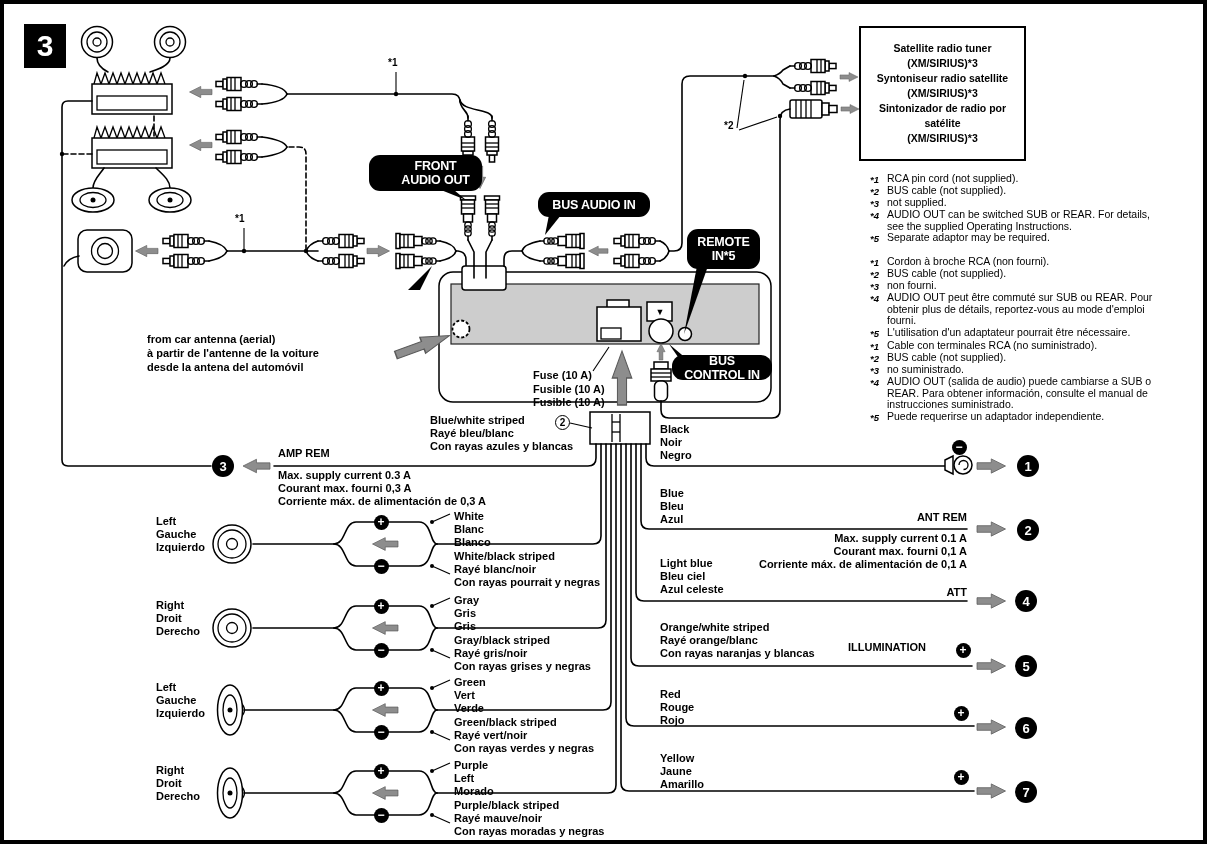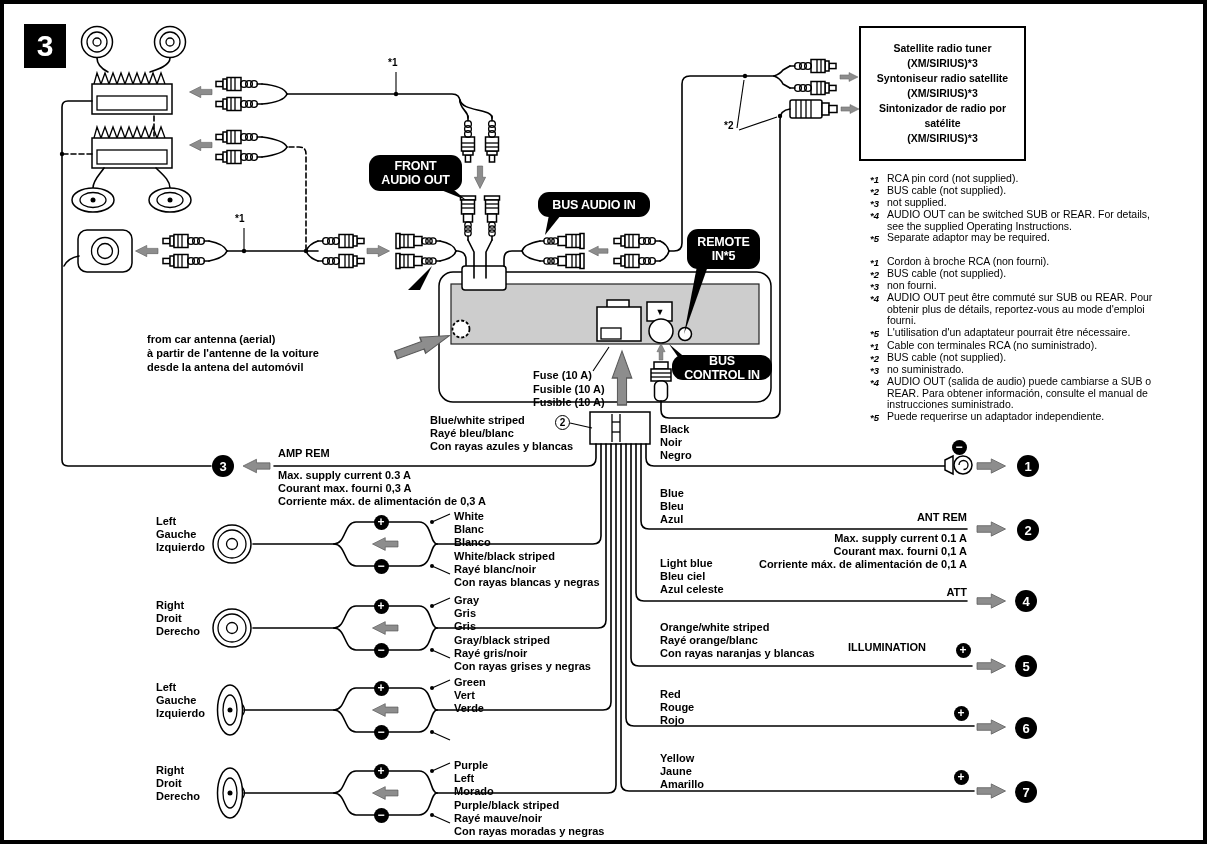--- a/index.html
+++ b/index.html
@@ -332,21 +332,21 @@
 
 <div class="step">3</div>
 
 <div class="satbox">Satellite radio tuner
 (XM/SIRIUS)*3
 Syntoniseur radio satellite
 (XM/SIRIUS)*3
 Sintonizador de radio por satélite
 (XM/SIRIUS)*3</div>
 
-<div class="callout" style="left:365px;top:151px;width:93px;height:36px;">FRONT
+<div class="callout" style="left:365px;top:151px;width:93px;height:36px;padding-left:20px;">FRONT
 AUDIO OUT</div>
 <div class="callout" style="left:534px;top:188px;width:112px;height:25px;">BUS AUDIO IN</div>
 <div class="callout" style="left:683px;top:225px;width:73px;height:40px;">REMOTE
 IN*5</div>
 <div class="callout" style="left:668px;top:351px;width:100px;height:25px;">BUS
 CONTROL IN</div>
 
 <div class="small-ref" style="left:384px;top:53px;">*1</div>
 <div class="small-ref" style="left:231px;top:209px;">*1</div>
 <div class="small-ref" style="left:720px;top:116px;">*2</div>
@@ -372,36 +372,39 @@
 <div class="tri" style="left:644px;top:299px;width:24px;height:18px;">▼</div>
 
 <div class="lbl" style="left:152px;top:511px;">Left
 Gauche
 Izquierdo</div>
 <div class="lbl" style="left:450px;top:506px;">White
 Blanc
 Blanco</div>
 <div class="lbl" style="left:450px;top:546px;">White/black striped
 Rayé blanc/noir
-Con rayas blancas y negras</div>
+Con rayas pourrait y negras</div>
 <div class="lbl" style="left:152px;top:595px;">Right
 Droit
 Derecho</div>
 <div class="lbl" style="left:450px;top:590px;">Gray
 Gris
 Gris</div>
 <div class="lbl" style="left:450px;top:630px;">Gray/black striped
 Rayé gris/noir
 Con rayas grises y negras</div>
 <div class="lbl" style="left:152px;top:677px;">Left
 Gauche
 Izquierdo</div>
 <div class="lbl" style="left:450px;top:672px;">Green
 Vert
 Verde</div>
+<div class="lbl" style="left:450px;top:712px;">Green/black striped
+Rayé vert/noir
+Con rayas verdes y negras</div>
 <div class="lbl" style="left:152px;top:760px;">Right
 Droit
 Derecho</div>
 <div class="lbl" style="left:450px;top:755px;">Purple
 Left
 Morado</div>
 <div class="lbl" style="left:450px;top:795px;">Purple/black striped
 Rayé mauve/noir
 Con rayas moradas y negras</div>
 

